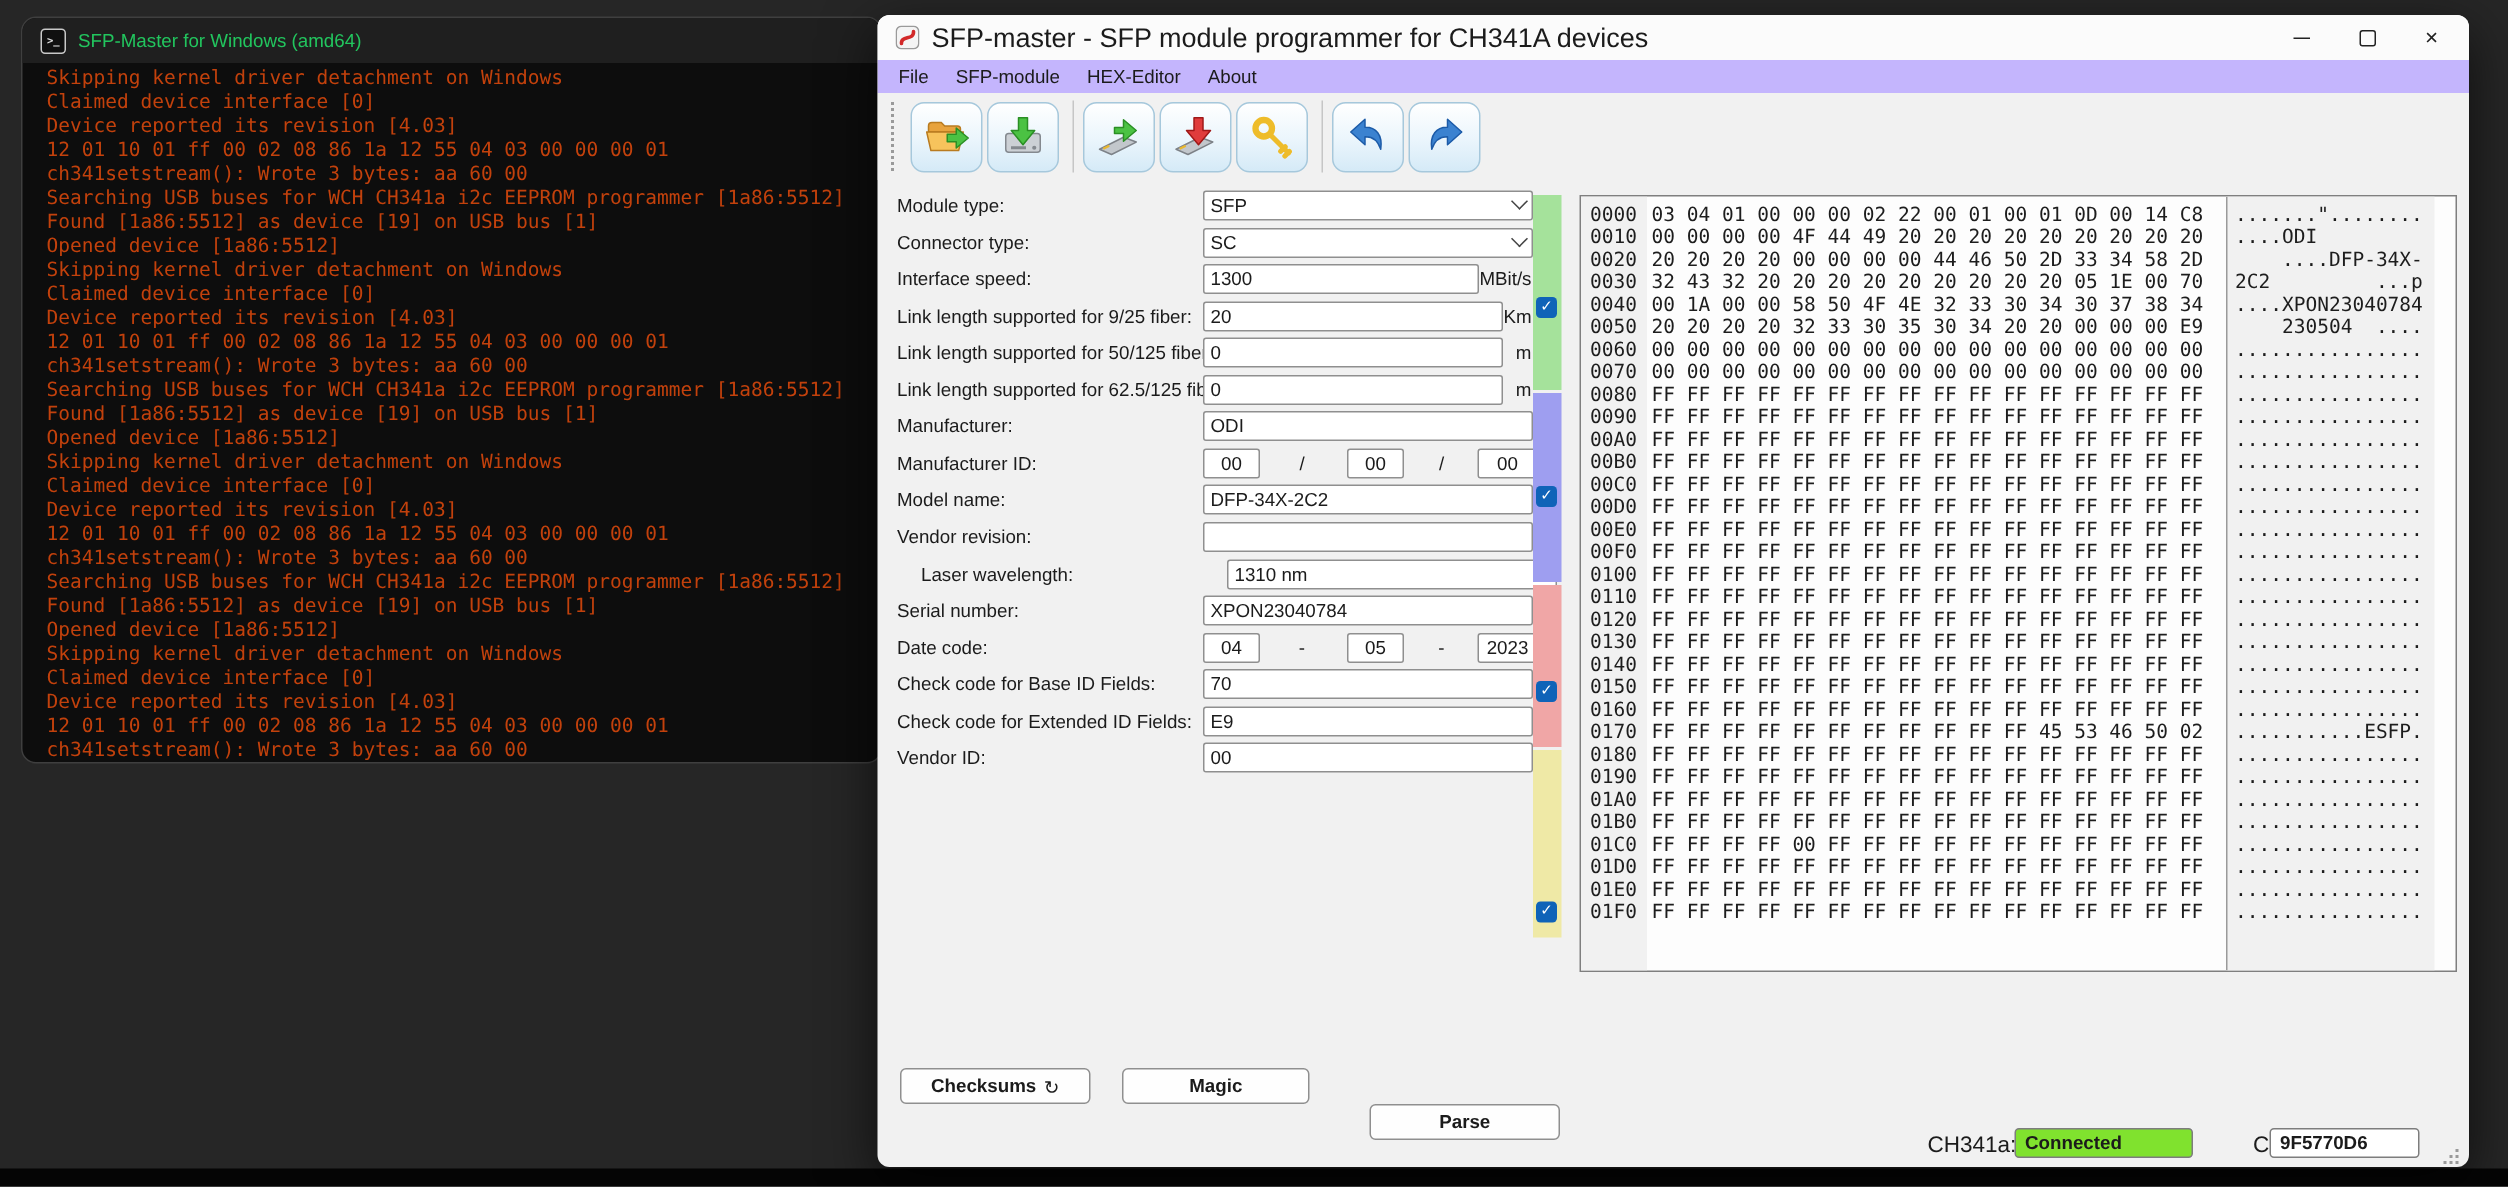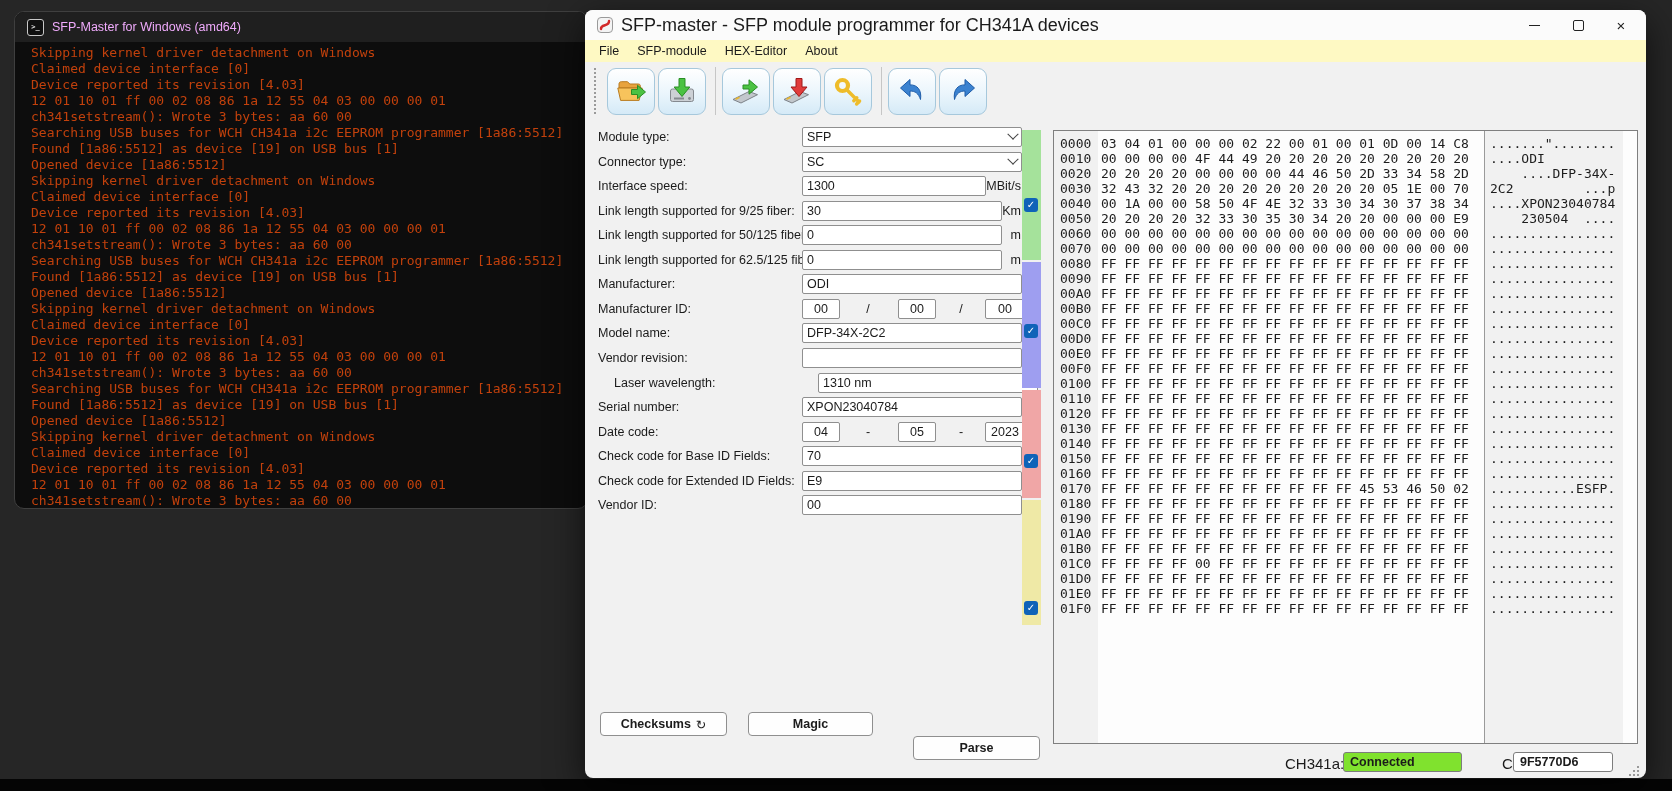--- a/index.html
+++ b/index.html
@@ -13,39 +13,39 @@
     position:absolute; left:14px; top:11px; width:572px; height:496px;
     background:#0d0d0d; border:1px solid #3f3f3f; border-radius:10px;
     overflow:hidden; z-index:1;
   }
   .t-titlebar { height:30px; background:#1f1f1f; display:flex; align-items:center; padding:0 12px; gap:8px; }
   .t-icon {
     width:15px; height:15px; border:1px solid #c9c9c9; border-radius:3px; background:#101010;
     color:#e0e0e0; font:bold 7px "DejaVu Sans Mono",monospace;
     display:flex; align-items:center; justify-content:center; flex:none;
   }
-  .t-title { color:#f0abfc; font-size:12.5px; white-space:nowrap; }
+  .t-title { color:#22c55e; font-size:12.5px; white-space:nowrap; }
   #t-body {
     padding:3px 0 0 16px; font-family:"DejaVu Sans Mono",monospace;
     font-size:13px; line-height:16px; color:#c2410c; white-space:pre;
   }
   
   #app {
     position:absolute; left:585px; top:10px; width:1061px; height:768px;
     background:#f1f1f1; border-radius:8px; box-shadow:0 12px 36px rgba(0,0,0,.65);
     overflow:hidden; z-index:2; color:#1b1b1b;
   }
   .a-titlebar { height:30px; display:flex; align-items:center; padding-left:12px; gap:8px; background:#fbfbfb; }
   .a-title { font-size:18px; white-space:nowrap; }
   .winctl { margin-left:auto; display:flex; height:100%; }
   .wbtn { width:44px; display:flex; align-items:center; justify-content:center; }
   .wbtn.close { width:42px; margin-right:4px; font-size:15px; color:#222; }
   .glyph-min { width:11px; height:1px; background:#222; }
   .glyph-max { width:9px; height:9px; border:1px solid #222; border-radius:2px; }
-  .menubar { height:22px; display:flex; align-items:center; padding-left:5px; background:#fef9c3;text-align:right; }
+  .menubar { height:22px; display:flex; align-items:center; padding-left:5px; background:#c4b5fd;text-align:right; }
   .menu-item { padding:2px 9px; font-size:12.5px; border-radius:3px; }
   .toolbar { height:58px; display:flex; align-items:center; padding-left:7px; background:#f1f1f1; }
   .tgrip { width:3px; height:46px; border-left:2px dotted #9a9a9a; margin:0 8px 0 2px; }
   .tbtn {
     width:46px; height:45px; border:1px solid #a6c8dc; border-radius:9px;
     background:linear-gradient(180deg,#ffffff 0%,#eaf5fc 55%,#d5eaf7 100%);
     display:flex; align-items:center; justify-content:center; margin-right:3px; flex:none;
   }
   .tsep { width:1px; height:48px; background:#c6c6c6; margin:0 6px; flex:none; }
   
@@ -61,21 +61,21 @@
   .unit { position:absolute; right:0; top:4px; font-size:12.5px; }
   .fsep { position:absolute; top:4px; width:40px; text-align:center; font-size:12.5px; }
   
   .seg { position:absolute; left:437px; width:19px; }
   .cb {
     position:absolute; left:439px; width:14px; height:14px; border-radius:3px;
     color:#fff; font-size:10px; line-height:14px; text-align:center; font-weight:bold;
   }
   
   #hexpanel {
-    position:absolute; left:468px; top:120px; width:585px; height:614px;
+    position:absolute; left:468px; top:120px; width:585px; height:518px;
     background:#fdfdfd; border:1px solid #7f7f7f; box-sizing:border-box; overflow:hidden;
   }
   .hex-col-offset { position:absolute; left:0; top:0; bottom:0; width:44px; background:#f1f1f1; }
   .hex-col-ascii  { position:absolute; left:430px; top:0; bottom:0; width:138px; background:#f1f1f1; border-left:1px solid #9a9a9a; }
   #hexrows { position:absolute; left:0; top:5px; right:0; }
   .hex-row { position:relative; height:15px; font-family:"DejaVu Sans Mono",monospace; font-size:13px; color:#1d1d1d; }
   .ho { position:absolute; left:6px; }
   .hb { position:absolute; left:47px; white-space:pre; }
   .ha { position:absolute; left:436px; white-space:pre; }
   
@@ -215,21 +215,21 @@
             <span class="chev"></span>
           </div>
         </div>
         <div class="form-row" style="top: 165.1px;">
           <span class="flabel">Interface speed:</span>
           <div class="fld" style="left: 204px; width: 174px;">1300</div>
           <span class="unit">MBit/s</span>
         </div>
         <div class="form-row" style="top: 189.65px;">
           <span class="flabel">Link length supported for 9/25 fiber:</span>
-          <div class="fld" style="left: 204px; width: 190px;">30</div>
+          <div class="fld" style="left: 204px; width: 190px;">20</div>
           <span class="unit">Km</span>
         </div>
         <div class="form-row" style="top: 214.2px;">
           <span class="flabel">Link length supported for 50/125 fiber:</span>
           <div class="fld" style="left: 204px; width: 190px;">0</div>
           <span class="unit">m</span>
         </div>
         <div class="form-row" style="top: 238.75px;">
           <span class="flabel">Link length supported for 62.5/125 fiber:</span>
           <div class="fld" style="left: 204px; width: 190px;">0</div>

